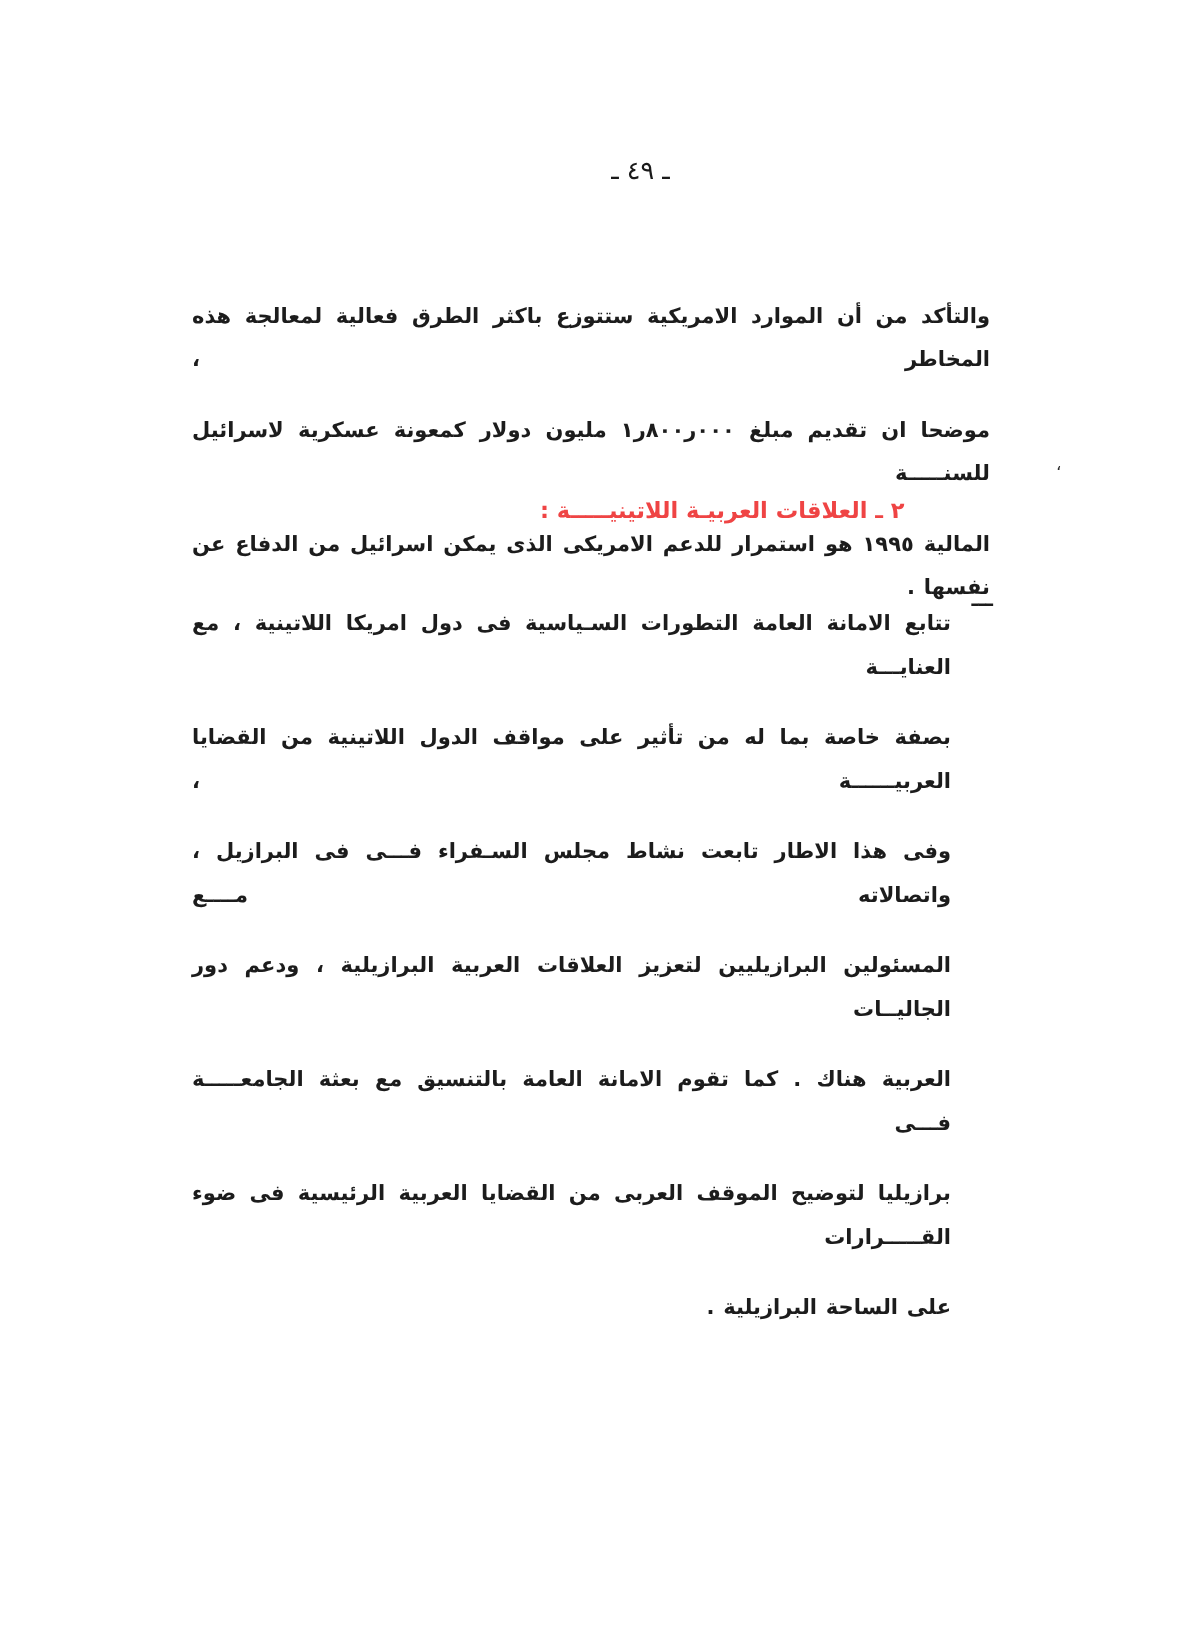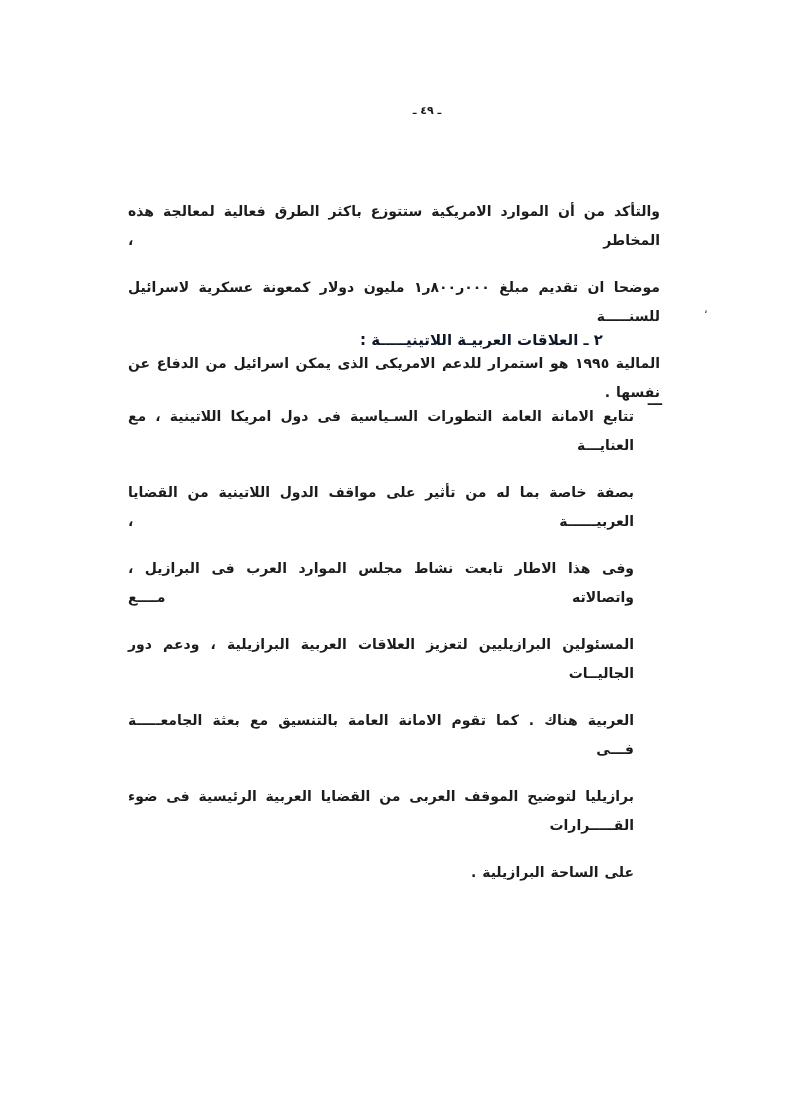--- a/index.html
+++ b/index.html
@@ -19,22 +19,22 @@
     background: #ffffff;
     color: #141414;
     overflow: hidden;
   }
   .page-number {
     position: absolute;
     top: 104px;
     left: 66px;
     width: 722px;
     text-align: center;
-    font-size: 11px;
-    font-weight: bold;
+    font-size: 17px;
+    font-weight: normal;
     letter-spacing: 3px;
     direction: rtl;
     color: #1a1a1a;
   }
   .para {
     position: absolute;
     direction: rtl;
     font-size: 14px;
     font-weight: bold;
     color: #1c1c1c;
@@ -57,21 +57,21 @@
   }
   .section-heading {
     position: absolute;
     top: 331px;
     left: 360px;
     width: 300px;
     direction: rtl;
     text-align: left;
     font-size: 15px;
     font-weight: bold;
-    color: #0f172a;
+    color: #ef4444;
     letter-spacing: 0.5px;
   }
   .stray-mark {
     position: absolute;
     top: 303px;
     left: 704px;
     font-size: 11px;
     color: #2a2a2a;
     direction: rtl;
   }
@@ -106,21 +106,21 @@
 
   <div class="stray-mark">،</div>
 
   <div class="section-heading">٢ ـ العلاقات العربيـة اللاتينيـــــة :</div>
 
   <div class="para body-para">
     <div class="dash-bullet">ـــ</div>
     <div class="lines">
         <div class="line">تتابع الامانة العامة التطورات السـياسية فى دول امريكا اللاتينية ، مع العنايـــة</div>
         <div class="line">بصفة خاصة بما له من تأثير على مواقف الدول اللاتينية من القضايا العربيــــــة ،</div>
-        <div class="line">وفى هذا الاطار تابعت نشاط مجلس الموارد العرب فى البرازيل ، واتصالاته مــــع</div>
+        <div class="line">وفى هذا الاطار تابعت نشاط مجلس السـفراء فـــى فى البرازيل ، واتصالاته مــــع</div>
         <div class="line">المسئولين البرازيليين لتعزيز العلاقات العربية البرازيلية ، ودعم دور الجاليــات</div>
         <div class="line">العربية هناك .  كما تقوم الامانة العامة بالتنسيق مع بعثة الجامعـــــة  فـــى</div>
         <div class="line">برازيليا لتوضيح الموقف العربى من القضايا العربية الرئيسية فى ضوء القـــــرارات</div>
         <div class="line">على الساحة البرازيلية .</div>
       </div>
   </div>
 
 </div>
 
 </body></html>

